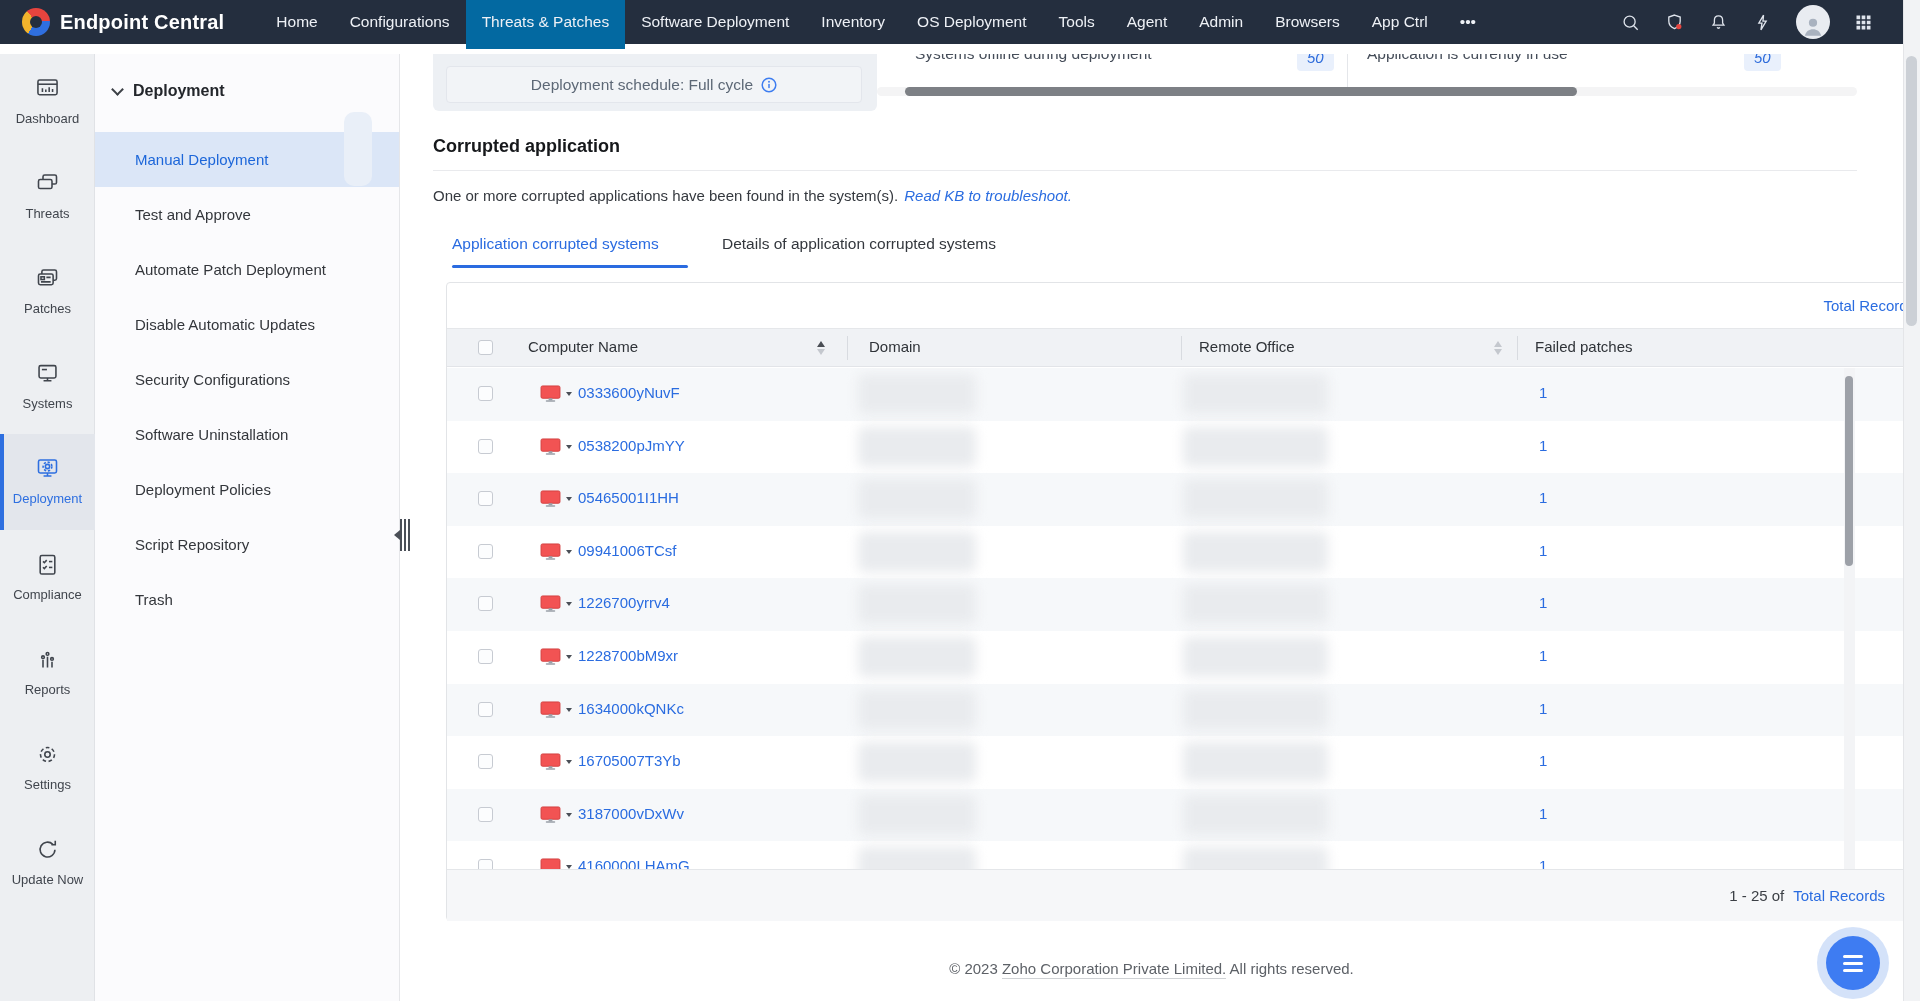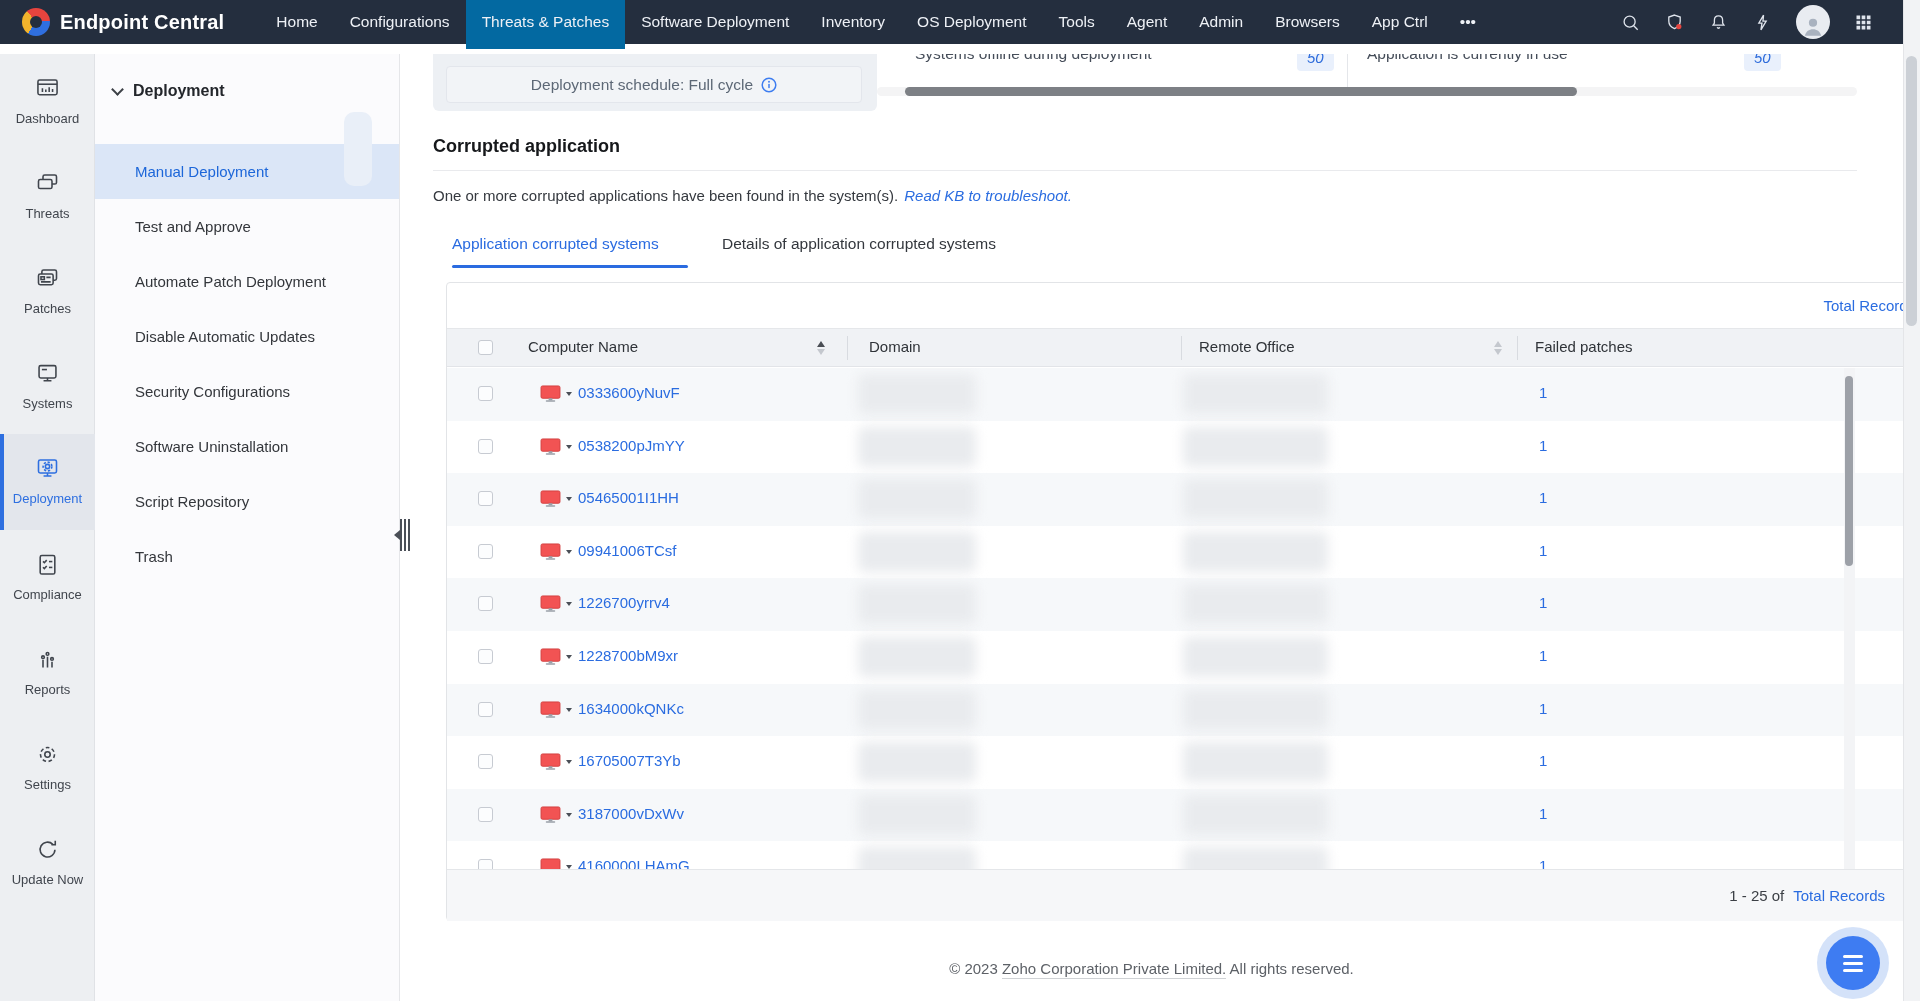--- a/index.html
+++ b/index.html
@@ -30,21 +30,21 @@
   .sb-item svg{width:27px;height:27px;stroke:currentColor;stroke-width:1.4;fill:none;display:inline-block;}
   .sb-item .sb-label{display:block;margin-top:6px;}
   .sb-item.active{background:#e3e6ec;color:#2e6fe0;box-shadow:inset 4px 0 0 #2e6fe0;height:96px;}
 
   
   .menu-panel{position:absolute;left:95px;top:54px;width:305px;height:947px;background:#fbfbfd;border-right:1px solid #e5e6e9;}
   .menu-header{position:absolute;left:18px;top:28px;display:flex;align-items:center;gap:11px;
                font-size:16px;font-weight:700;color:#23262b;cursor:pointer;}
   .chev-down{width:9px;height:9px;border-left:2px solid #3c4046;border-bottom:2px solid #3c4046;
              transform:rotate(-45deg);margin-top:-4px;}
-  .menu-items{position:absolute;left:0;top:78px;width:100%;margin-top:12px;}
+  .menu-items{position:absolute;left:0;top:78px;width:100%;}
   .menu-item{height:55px;display:flex;align-items:center;padding-left:40px;font-size:15px;color:#33363b;cursor:pointer;}
   .menu-item.active{background:#dbe6f7;color:#1c66d9;}
   .menu-thumb{position:absolute;left:249px;top:58px;width:28px;height:74px;background:#e9eff8;border-radius:10px;}
 
   
   .split-handle{position:absolute;left:393px;top:516px;width:18px;height:38px;cursor:col-resize;}
 
   
   .sched-outer{position:absolute;left:433px;top:54px;width:444px;height:57px;background:#edf0f4;border-radius:0 0 6px 6px;}
   .sched-inner{position:absolute;left:447px;top:66px;width:416px;height:37px;background:#f2f4f7;
@@ -345,20 +345,21 @@
       <span>Deployment</span>
     </div>
     <div class="menu-items">
 
     <div class="menu-item active">Manual Deployment</div>
         <div class="menu-item">Test and Approve</div>
         <div class="menu-item">Automate Patch Deployment</div>
         <div class="menu-item">Disable Automatic Updates</div>
         <div class="menu-item">Security Configurations</div>
         <div class="menu-item">Software Uninstallation</div>
+        <div class="menu-item">Deployment Policies</div>
         <div class="menu-item">Script Repository</div>
         <div class="menu-item">Trash</div>
       </div>
     <div class="menu-thumb"></div>
   </div>
 
   <div class="split-handle">
     <svg width="18" height="38">
         <use href="#icon-split-handle"></use>
       </svg>

